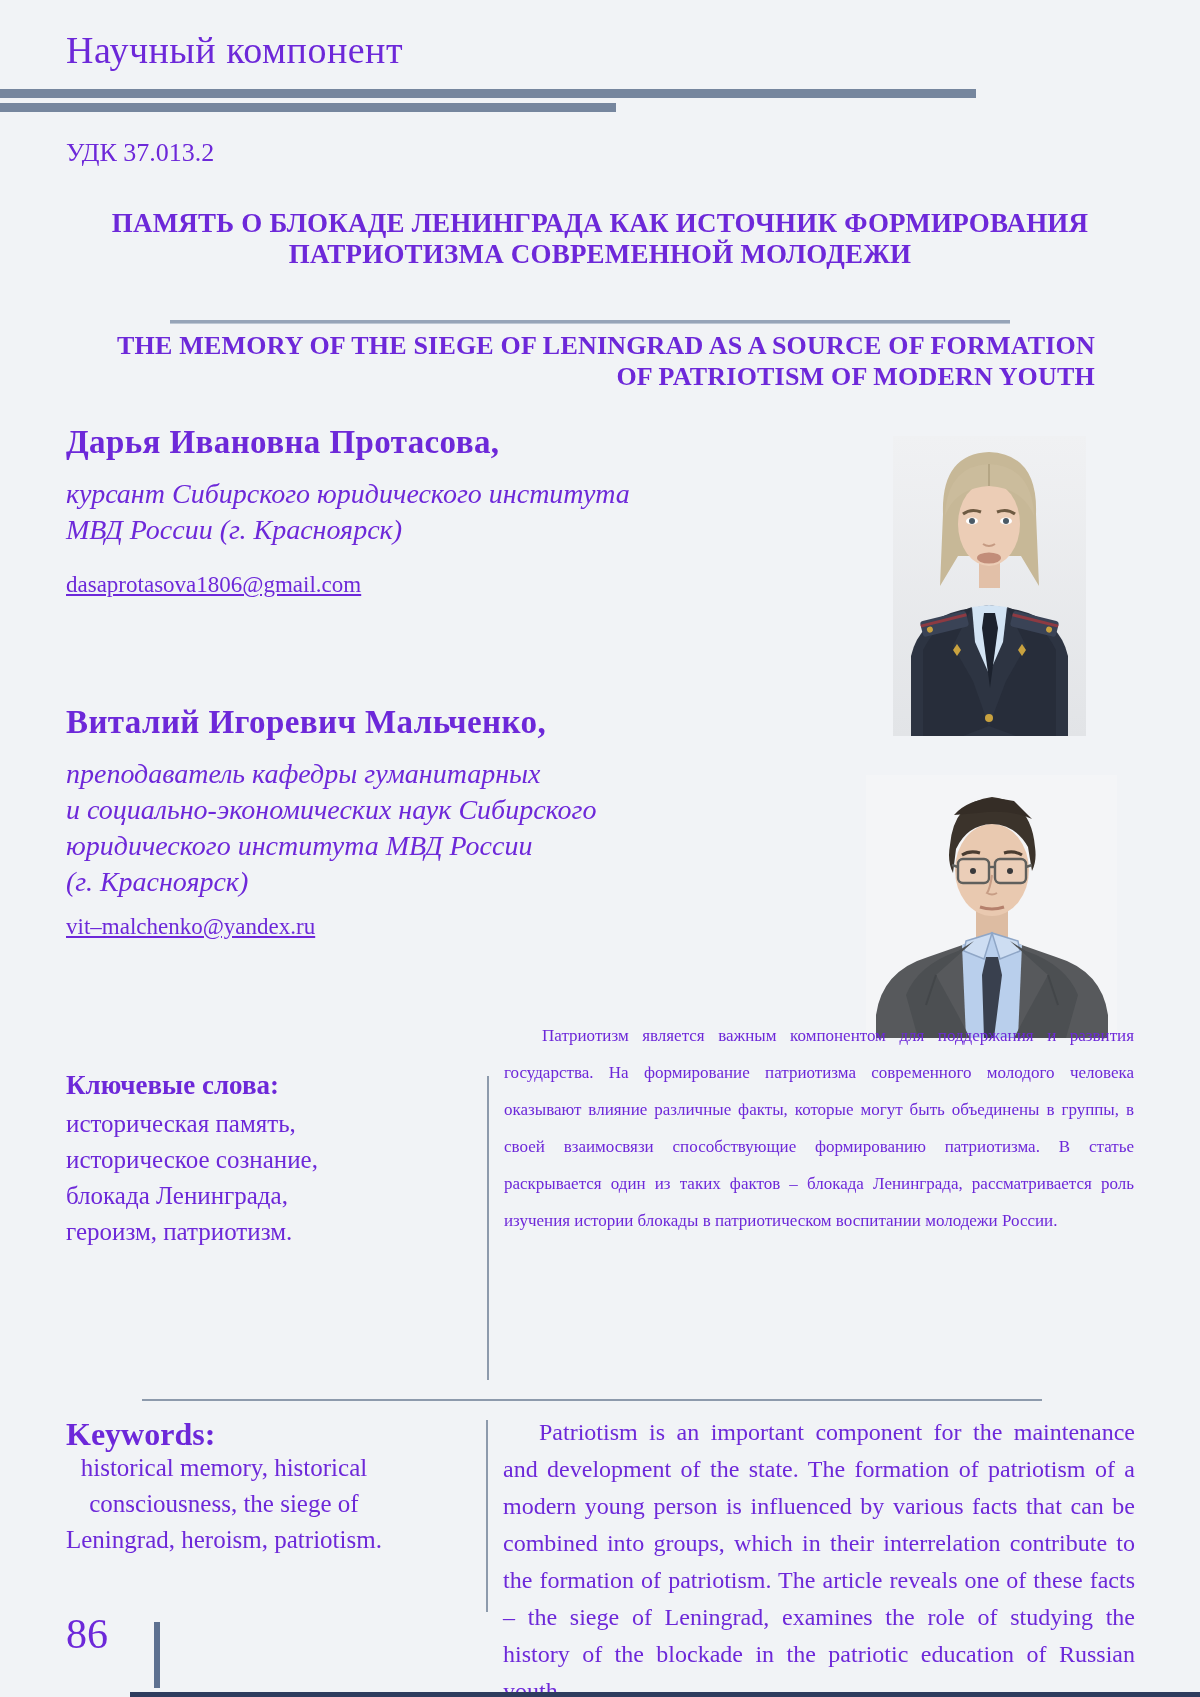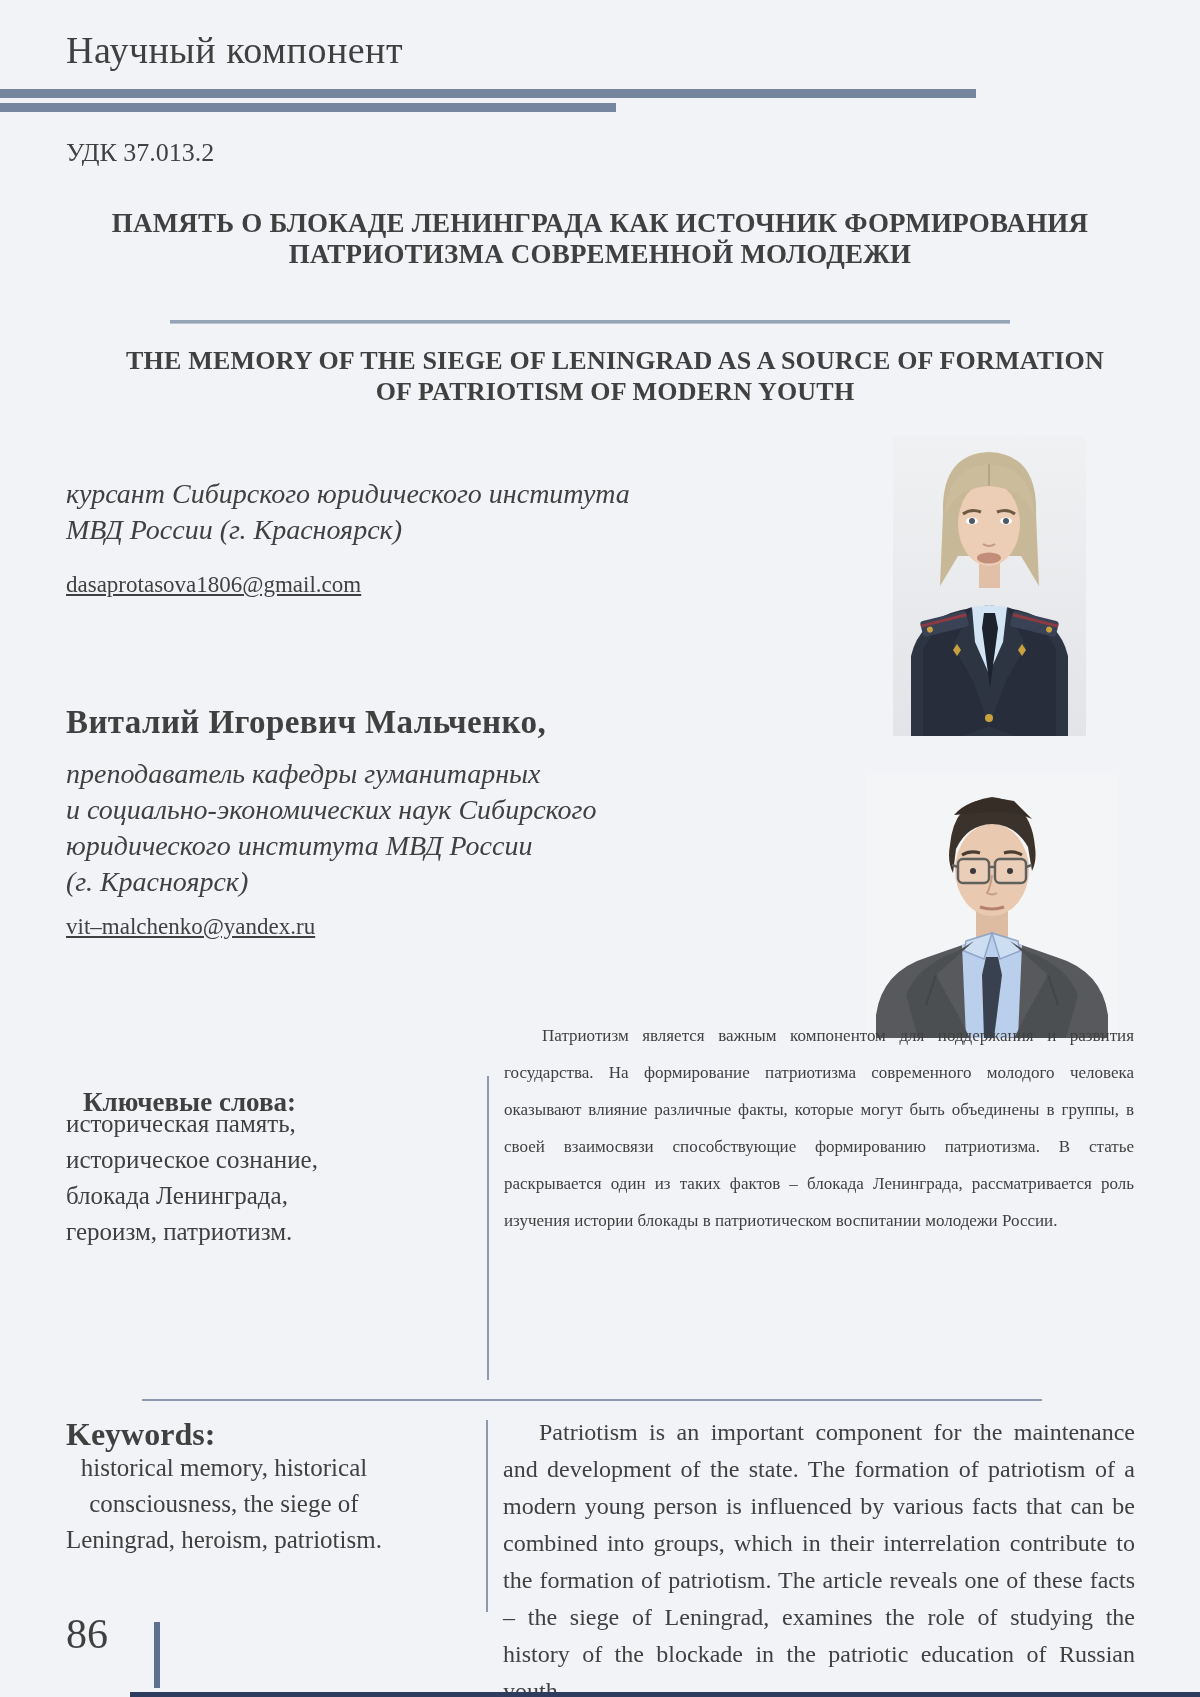--- a/index.html
+++ b/index.html
@@ -1,38 +1,38 @@
 <!DOCTYPE html>
 <html><head>
 <meta charset="utf-8">
 <style>
   html,body { margin:0; padding:0; background:#e7e9ec; }
   .page {
     position:relative; width:1200px; height:1697px; margin:0 auto;
     background:#f1f3f6; overflow:hidden;
-    font-family:"Liberation Serif","DejaVu Serif",serif; color:#404040;
+    font-family:"Liberation Serif","DejaVu Serif",serif; color:#6d28d9;
   }
   .journal-section { position:absolute; left:66px; top:28px; font-size:38px; letter-spacing:0.5px; }
   .bar1 { position:absolute; left:0; top:89px; width:976px; height:9px; background:#76869e; }
   .bar2 { position:absolute; left:0; top:103px; width:616px; height:9px; background:#76869e; }
   .udc { position:absolute; left:66px; top:138px; font-size:26px; }
   .title-ru { position:absolute; left:100px; width:1000px; top:208px; margin:0; text-align:center;
               font-size:27px; font-weight:bold; line-height:31px; letter-spacing:0.2px; }
   .title-divider { position:absolute; left:170px; top:320px; width:840px; height:3px;
                    background:#96a4b8; border-bottom:1px solid #bcc6d3; }
-  .title-en { position:absolute; left:105px; width:990px; top:330px; margin:15px; text-align:center;
+  .title-en { position:absolute; left:105px; width:990px; top:330px; margin:0; text-align:right;
               font-size:26px; font-weight:bold; line-height:31px; letter-spacing:0.2px; }
   .author-name { position:absolute; left:66px; margin:0; font-size:33px; font-weight:bold; letter-spacing:0.4px; }
   .author-aff  { position:absolute; left:66px; font-size:28px; font-style:italic; line-height:36px; white-space:pre-line; }
   .author-email{ position:absolute; left:66px; font-size:23px;text-decoration:underline; }
   .a1-name { top:424px; } .a1-aff { top:476px; } .a1-email { top:572px; }
   .a2-name { top:704px; } .a2-aff { top:756px; } .a2-email { top:914px; }
   .photo1 { position:absolute; left:893px; top:436px; width:193px; height:300px; }
   .photo2 { position:absolute; left:866px; top:775px; width:251px; height:263px; }
-  .kw-label-ru { position:absolute; left:66px; top:1070px; margin:17px; font-size:27px; font-weight:bold; }
+  .kw-label-ru { position:absolute; left:66px; top:1070px; margin:0; font-size:27px; font-weight:bold; }
   .kw-ru   { position:absolute; left:66px; top:1106px; font-size:25px; line-height:36px; white-space:pre-line; }
   .rule-ru { position:absolute; left:487px; top:1076px; width:2px; height:304px; background:#8d9aac; }
   .abs-ru  { position:absolute; left:504px; top:1017px; width:630px; font-size:17px; line-height:37px;
              text-align:justify; text-indent:38px; }
   .section-divider { position:absolute; left:142px; top:1399px; width:900px; height:2px; background:#8d9aac; }
   .kw-label-en { position:absolute; left:66px; top:1416px; margin:0; font-size:32px; font-weight:bold; }
   .kw-en   { position:absolute; left:66px; top:1450px; font-size:25px; line-height:36px; white-space:pre-line;text-align:center; }
   .rule-en { position:absolute; left:486px; top:1420px; width:2px; height:192px; background:#8d9aac; }
   .abs-en  { position:absolute; left:503px; top:1414px; width:632px; font-size:24px; line-height:37px;
              text-align:justify; text-indent:36px; }
@@ -48,20 +48,21 @@
   <div class="journal-section">Научный компонент</div>
   <div class="bar1"></div>
   <div class="bar2"></div>
 
   <div class="udc">УДК 37.013.2</div>
 
   <h1 class="title-ru">ПАМЯТЬ О БЛОКАДЕ ЛЕНИНГРАДА КАК ИСТОЧНИК ФОРМИРОВАНИЯ ПАТРИОТИЗМА СОВРЕМЕННОЙ МОЛОДЕЖИ</h1>
   <div class="title-divider"></div>
   <h2 class="title-en">THE MEMORY OF THE SIEGE OF LENINGRAD AS A SOURCE OF FORMATION OF PATRIOTISM OF MODERN YOUTH</h2>
 
+  <h3 class="author-name a1-name">Дарья Ивановна Протасова,</h3>
   <div class="author-aff a1-aff">курсант Сибирского юридического института
 МВД России (г. Красноярск)</div>
   <div class="author-email a1-email">dasaprotasova1806@gmail.com</div>
 
   <svg class="photo1" viewBox="0 0 193 300" xmlns="http://www.w3.org/2000/svg">
     <defs>
       <linearGradient id="bg1" x1="0" y1="0" x2="0" y2="1">
         <stop offset="0" stop-color="#f0f1f3"></stop>
           <stop offset="1" stop-color="#e2e4e7"></stop>
       </linearGradient>

